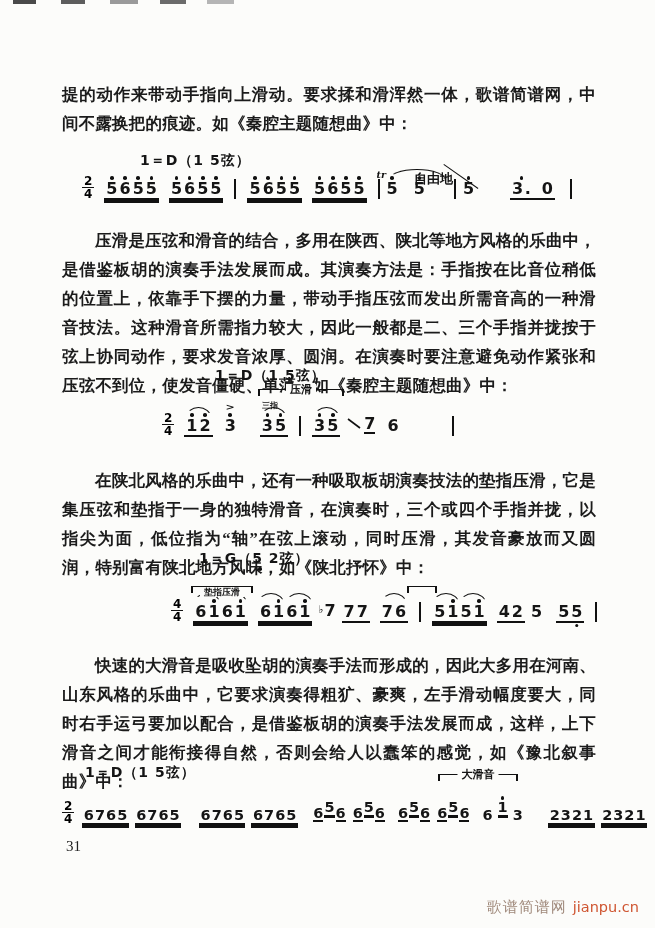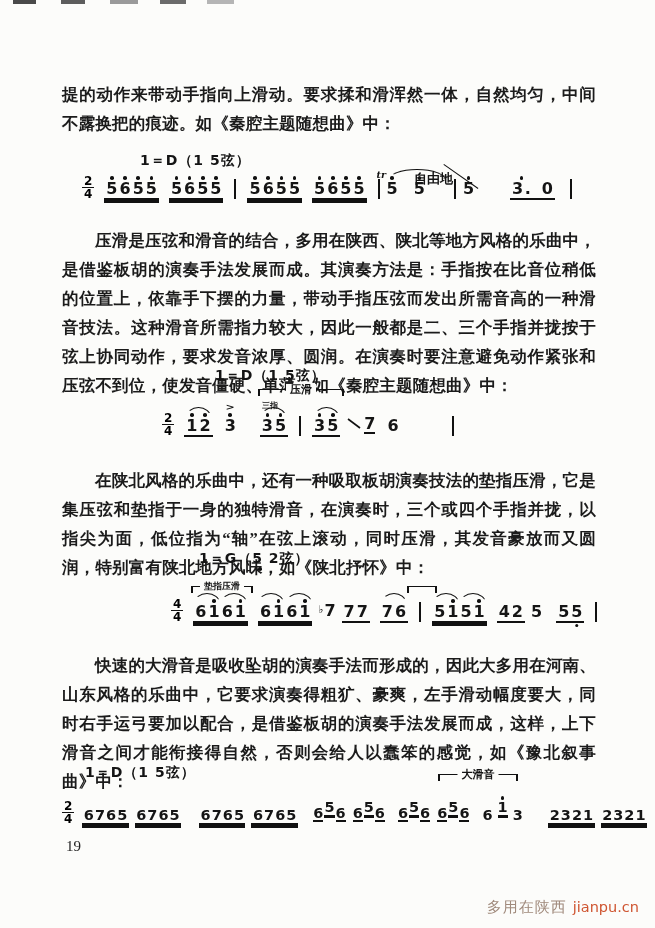--- a/index.html
+++ b/index.html
@@ -96,21 +96,21 @@
 </style>
 </head>
 <body>
 
 <div class="art" id="a1"></div>
 <div class="art" id="a2"></div>
 <div class="art" id="a3"></div>
 <div class="art" id="a4"></div>
 <div class="art" id="a5"></div>
 
-<p class="para" id="p1">提的动作来带动手指向上滑动。要求揉和滑浑然一体，自然均匀，中间不露换把的痕迹。如《秦腔主题随想曲》中：</p>
+<p class="para" id="p1">提的动作来带动手指向上滑动。要求揉和滑浑然一体，歌谱简谱网，中间不露换把的痕迹。如《秦腔主题随想曲》中：</p>
 
 <section class="music" id="m1">
   <div class="mkey">1＝D（1 5弦）</div>
   <div class="row">
       <span class="time">
         <span class="tn">2</span>
         <span class="td">4</span>
       </span>
       <span class="grp ul2">
         <span class="note">
@@ -585,21 +585,21 @@
             <span class="dg">5</span>
           </span>
           <span class="dot bdot"></span>
         </span>
       </span>
       <span class="bar"></span>
     </div>
 <div class="o-br" style="width: 62px; left: 120px; top: 38px;">
       <span class="tick tl"></span>
       <span class="tick tr2"></span>
-      <span class="brlbl" style="font-size: 9px;">垫指压滑</span>
+      <span class="brlbl" style="font-size: 9px; margin-top: 6px;">垫指压滑</span>
     </div>
     <div class="o-br" style="width: 30px; left: 336px; top: 38px;">
       <span class="tick tl"></span>
       <span class="tick tr2"></span>
     </div>
     <div class="o-dot" style="left: 187px; top: 19px;"></div>
   </section>
 
 <p class="para ind" id="p4">快速的大滑音是吸收坠胡的演奏手法而形成的，因此大多用在河南、山东风格的乐曲中，它要求演奏得粗犷、豪爽，左手滑动幅度要大，同时右手运弓要加以配合，是借鉴板胡的演奏手法发展而成，这样，上下滑音之间才能衔接得自然，否则会给人以蠢笨的感觉，如《豫北叙事曲》中：</p>
 
@@ -874,17 +874,17 @@
       </span>
       <span class="bar"></span>
     </div>
 <div class="o-br" style="width: 80px; left: 398px; top: 16px;">
       <span class="tick tl"></span>
       <span class="tick tr2"></span>
       <span class="brlbl" style="font-size: 11px;">大滑音</span>
     </div>
   </section>
 
-<div class="pagenum">19</div>
+<div class="pagenum">31</div>
 
 <div class="wm">
-  <span class="zh">多用在陕西</span><span class="url">jianpu.cn</span>
+  <span class="zh">歌谱简谱网</span><span class="url">jianpu.cn</span>
 </div>
 
 </body></html>

